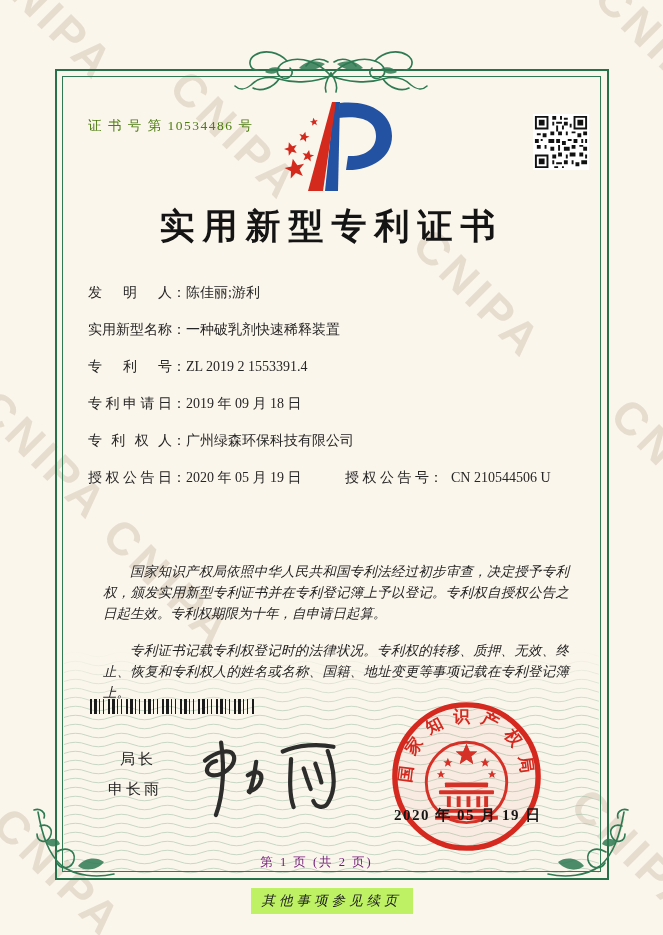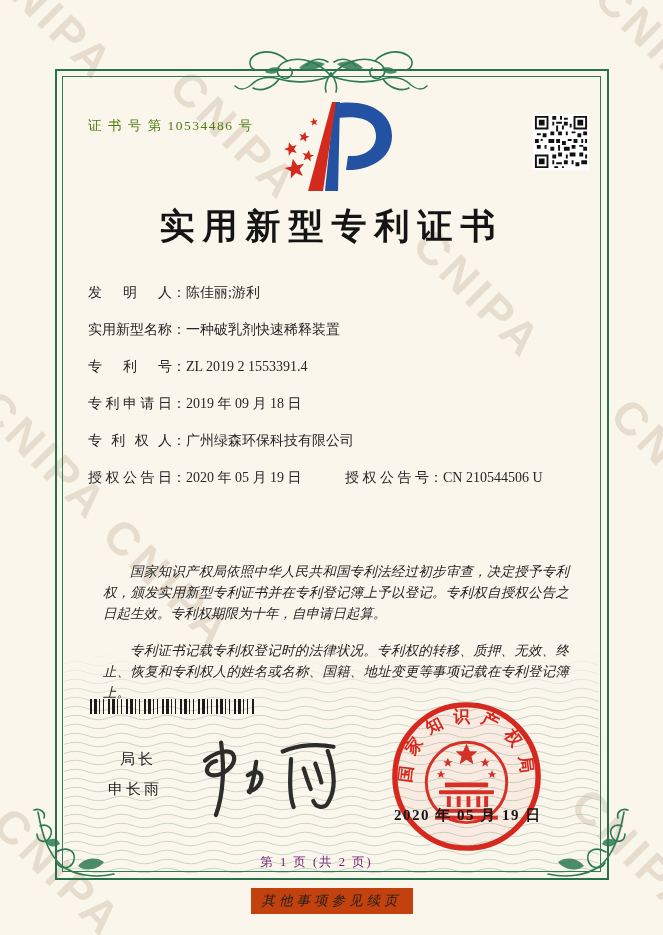--- a/index.html
+++ b/index.html
@@ -37,21 +37,21 @@
         #1b1b1b 13px,#1b1b1b 14px,transparent 14px,transparent 18px);}
   .sig-title{position:absolute;left:120px;top:750px;font-size:15px;letter-spacing:3px;color:#222;}
   .sig-name{position:absolute;left:108px;top:780px;font-size:15px;letter-spacing:3px;color:#222;}
   .signature{position:absolute;left:188px;top:733px;}
   .seal{position:absolute;left:388px;top:698px;}
   .seal-date{position:absolute;left:394px;top:806px;width:170px;font-size:15px;
       font-weight:600;letter-spacing:1.5px;color:#161616;}
   .page-info{position:absolute;left:12px;top:854px;width:609px;text-align:center;
       font-size:12.5px;letter-spacing:2px;color:#701a75;}
   .continuation{position:absolute;left:0;top:888px;width:663px;text-align:center;}
-  .continuation span{display:inline-block;background:#c2410c;padding:4px 11px;
+  .continuation span{display:inline-block;background:#bef264;padding:4px 11px;
       font-size:13.5px;letter-spacing:4px;font-style:italic;color:#222;}
   svg{display:block;}
 </style>
 </head>
 <body>
 
 <div class="page">
 
   <span class="wm" style="left:-30px;top:-12px;">CNIPA</span>
   <span class="wm" style="left:580px;top:18px;">CNIPA</span>
@@ -190,21 +190,21 @@
     </div>
     <div class="frow">
       <div class="lcell"><span class="flabel">专利权人</span><span>：</span></div>
       <div class="vcell">广州绿森环保科技有限公司</div>
     </div>
     <div class="frow">
       <div class="fpair2">
         <div class="lcell"><span class="flabel">授权公告日</span><span>：</span></div>
         <div>2020 年 05 月 19 日</div>
       </div>
-      <div style="display:flex;">
+      <div style="display:flex;gap:8px;">
         <div class="lcell"><span class="flabel">授权公告号</span><span>：</span></div>
         <div>CN 210544506 U</div>
       </div>
     </div>
   </div>
 
   <div class="paras">
     <p>国家知识产权局依照中华人民共和国专利法经过初步审查，决定授予专利权，颁发实用新型专利证书并在专利登记簿上予以登记。专利权自授权公告之日起生效。专利权期限为十年，自申请日起算。</p>
     <p>专利证书记载专利权登记时的法律状况。专利权的转移、质押、无效、终止、恢复和专利权人的姓名或名称、国籍、地址变更等事项记载在专利登记簿上。</p>
   </div>

